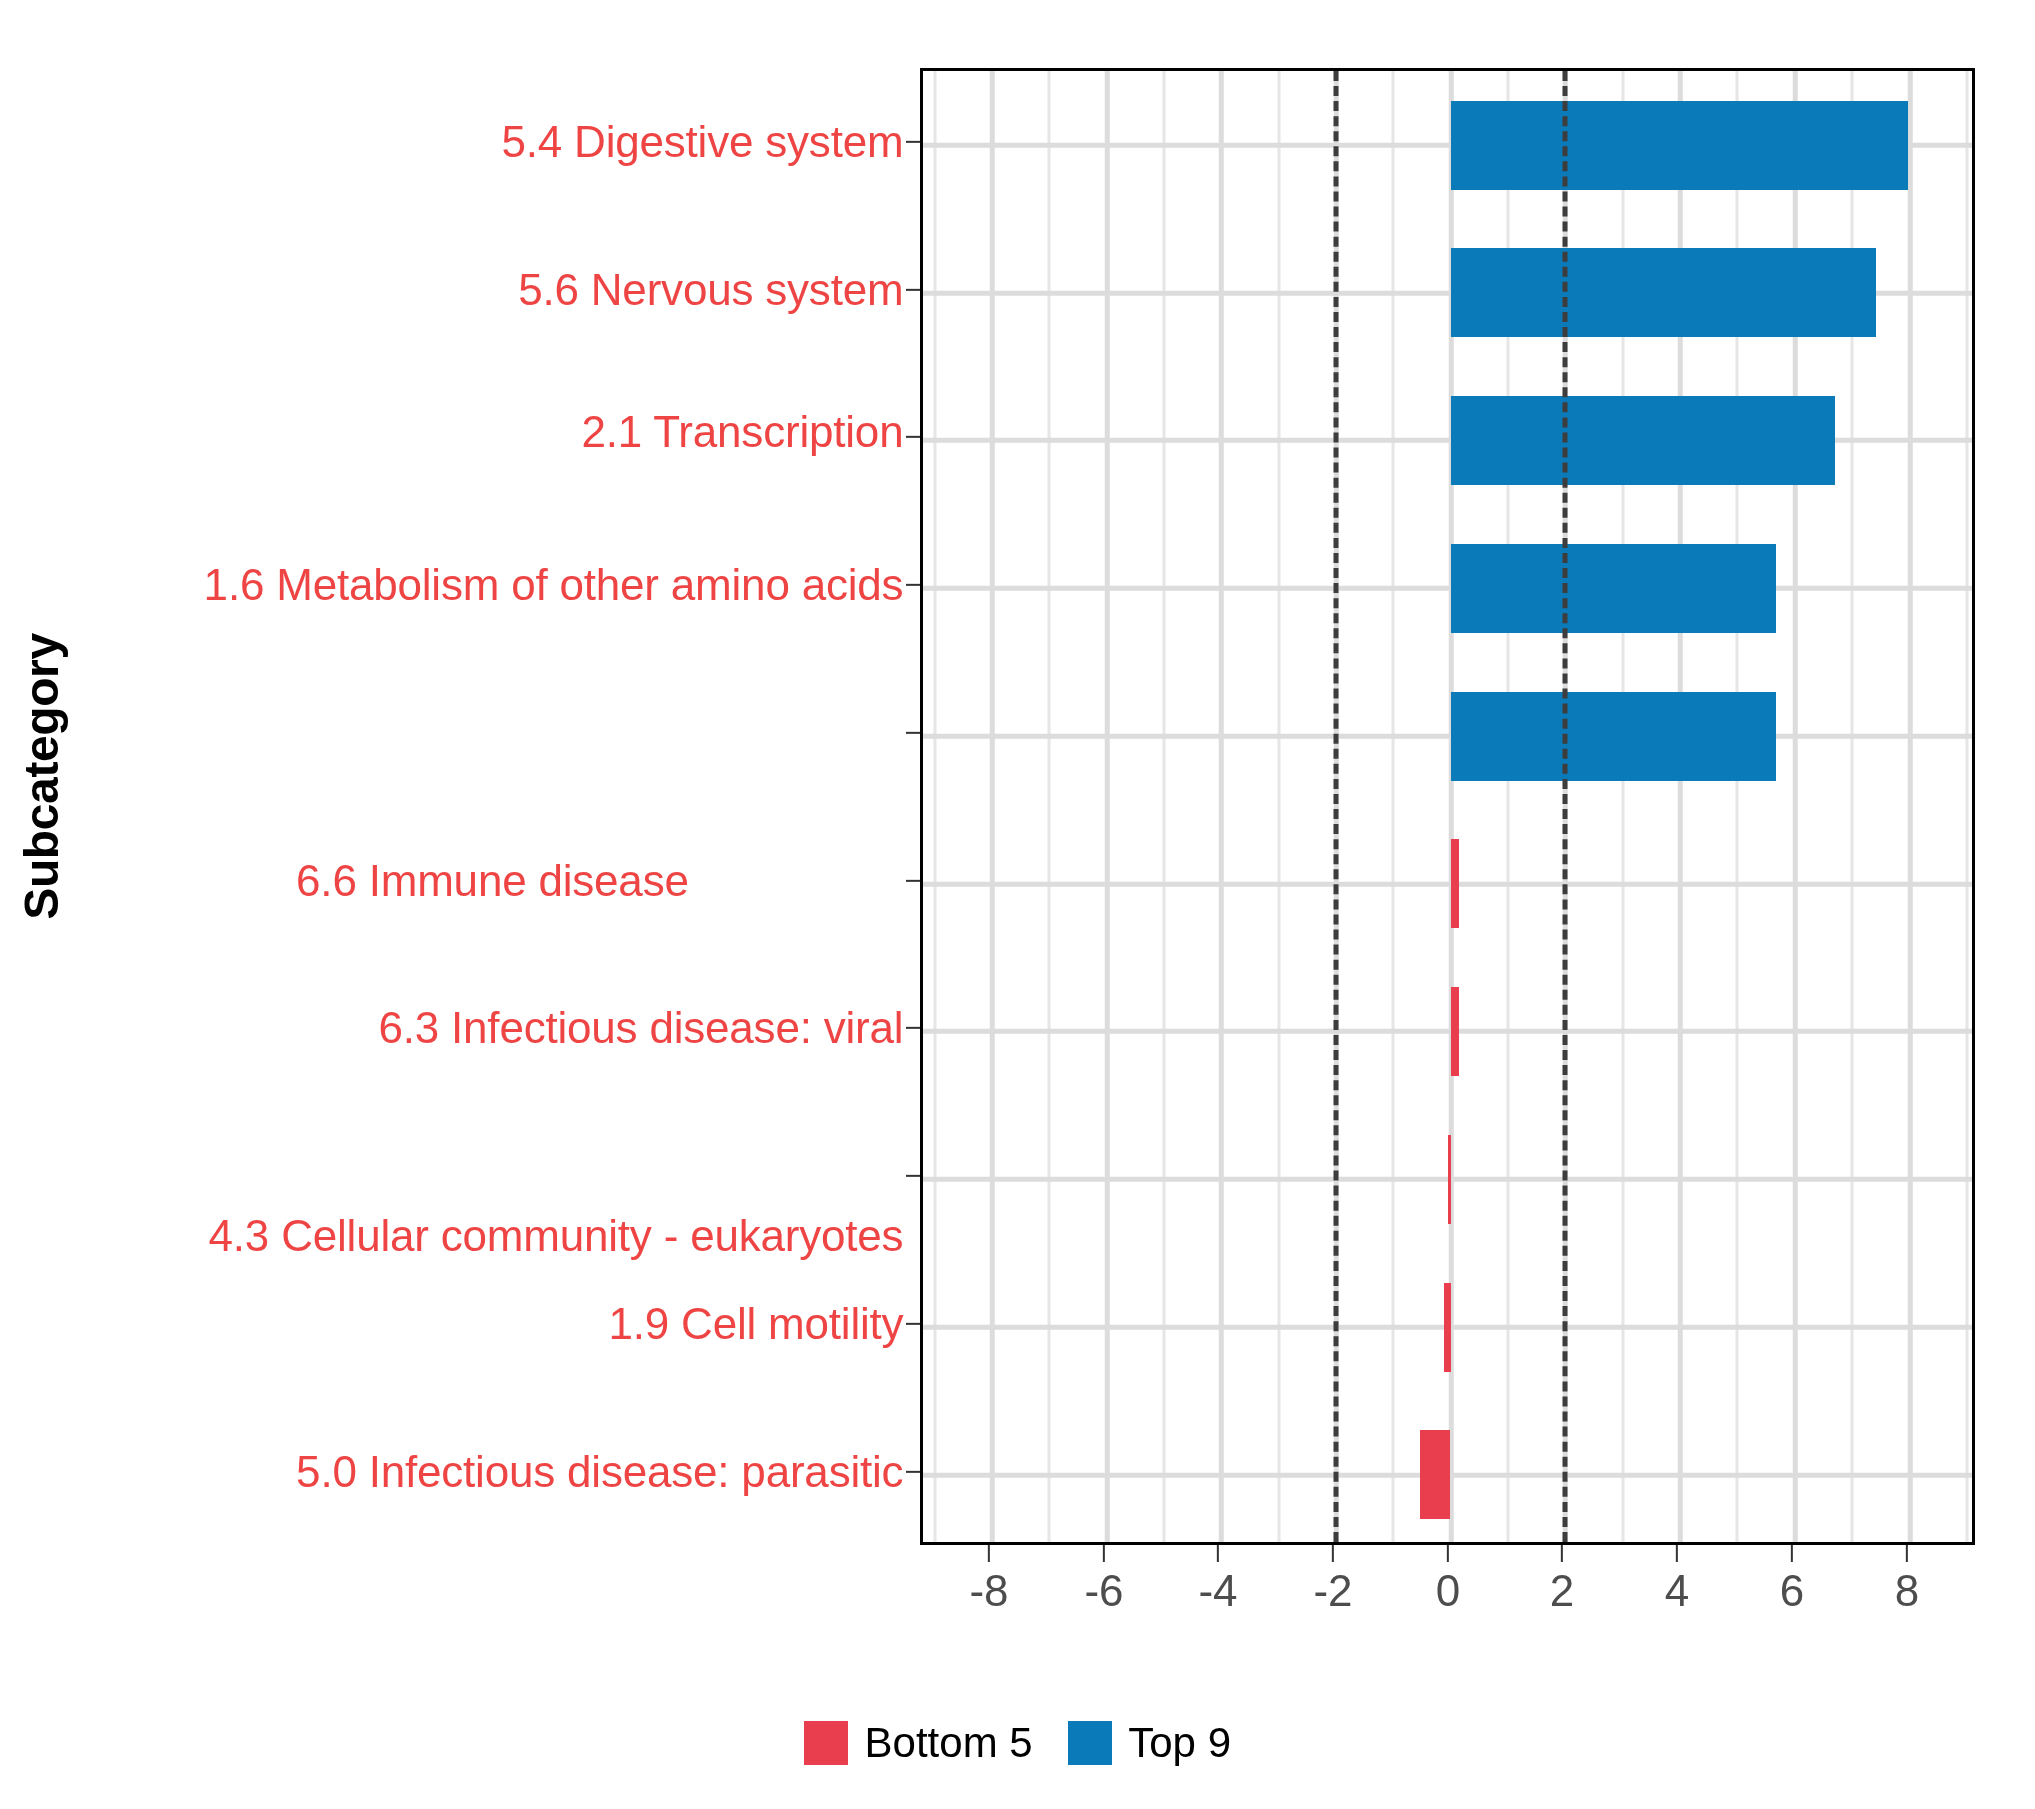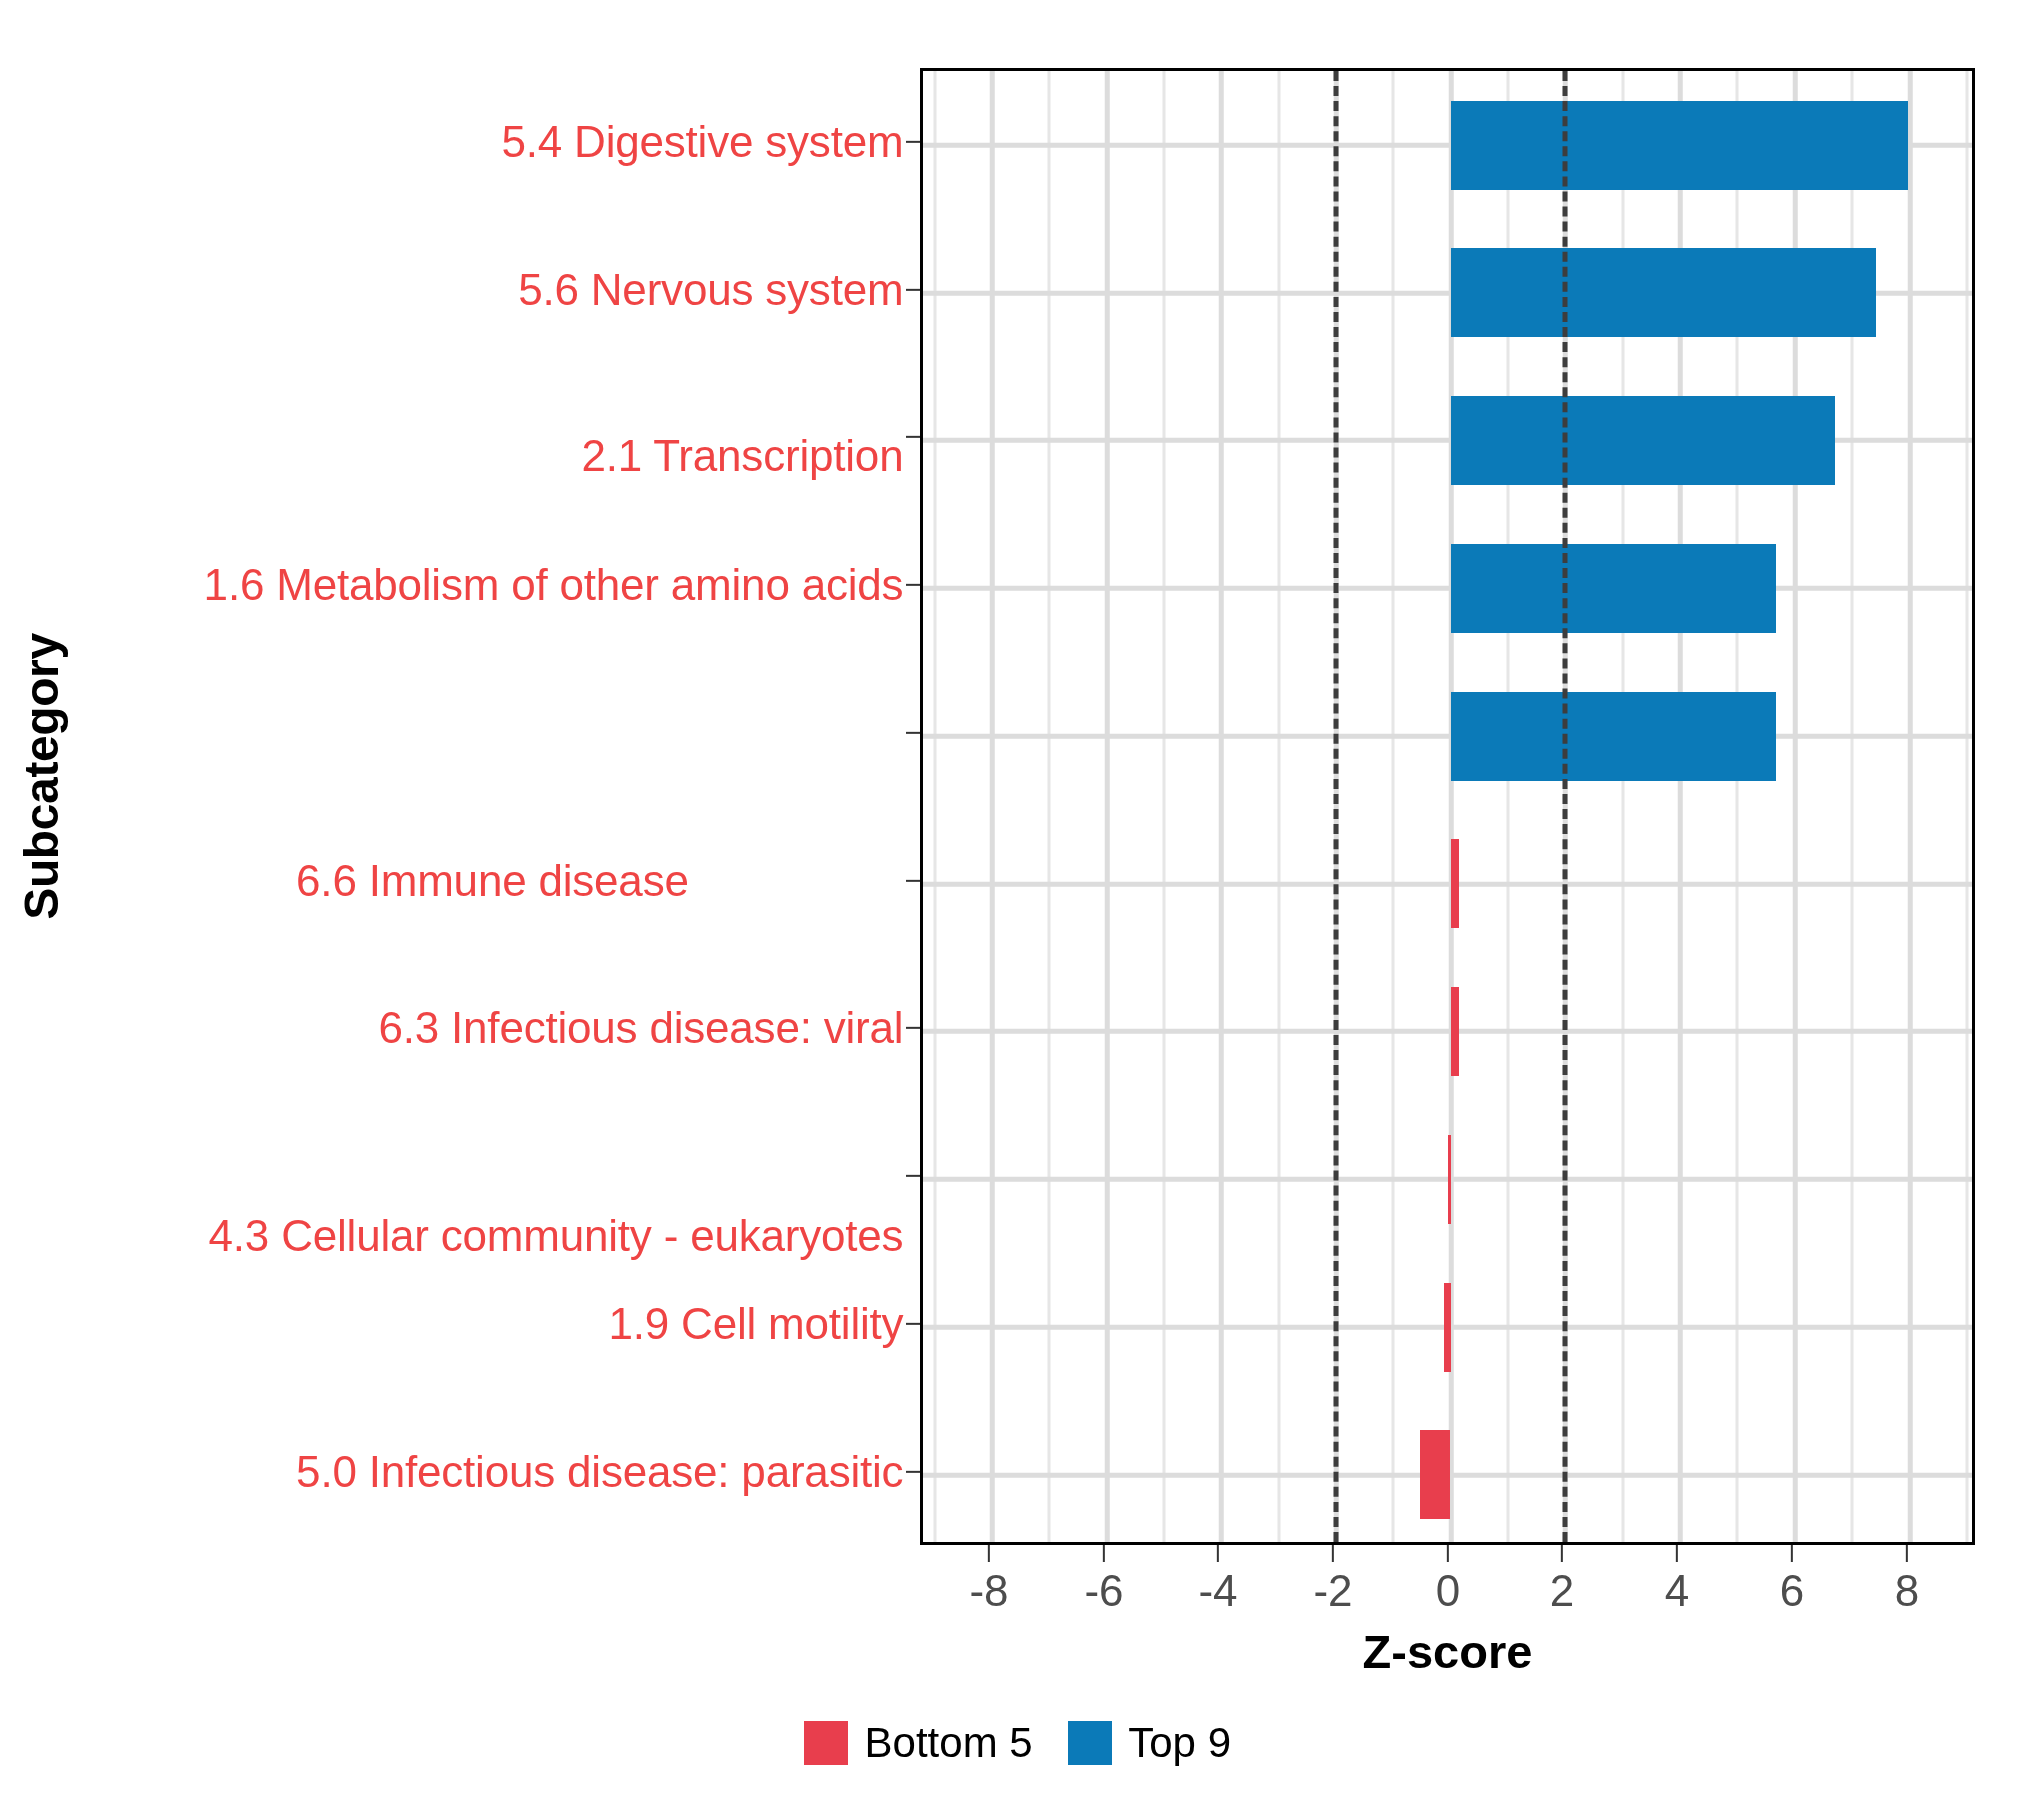--- a/index.html
+++ b/index.html
@@ -180,21 +180,21 @@
 
   <div id="y-axis-title">
     <span>Subcategory</span>
   </div>
 
   <div id="y-tick-labels">
       <div class="y-tick-label" style="top: 74px;">5.4 Digestive system</div>
       <div class="y-tick-mark" style="top: 74px;"></div>
       <div class="y-tick-label" style="top: 222px;">5.6 Nervous system</div>
       <div class="y-tick-mark" style="top: 222px;"></div>
-      <div class="y-tick-label" style="top: 388px;">2.1 Transcription</div>
+      <div class="y-tick-label" style="top: 364px;">2.1 Transcription</div>
       <div class="y-tick-mark" style="top: 369px;"></div>
       <div class="y-tick-label" style="top: 517px;">1.6 Metabolism of other amino acids</div>
       <div class="y-tick-mark" style="top: 517px;"></div>
       <div class="y-tick-mark" style="top: 665px;"></div>
       <div class="y-tick-label" style="top: 813px; text-align: center;">6.6 Immune disease</div>
       <div class="y-tick-mark" style="top: 813px;"></div>
       <div class="y-tick-label" style="top: 960px;">6.3 Infectious disease: viral</div>
       <div class="y-tick-mark" style="top: 960px;"></div>
       <div class="y-tick-label" style="top: 1168px;">4.3 Cellular community - eukaryotes</div>
       <div class="y-tick-mark" style="top: 1108px;"></div>
@@ -262,21 +262,20 @@
       <div class="x-tick-mark" style="left: 642px;"></div>
       <div class="x-tick-label" style="left: 642px;">2</div>
       <div class="x-tick-mark" style="left: 757px;"></div>
       <div class="x-tick-label" style="left: 757px;">4</div>
       <div class="x-tick-mark" style="left: 872px;"></div>
       <div class="x-tick-label" style="left: 872px;">6</div>
       <div class="x-tick-mark" style="left: 987px;"></div>
       <div class="x-tick-label" style="left: 987px;">8</div>
     </div>
 
-  <div id="x-axis-title">Z-score</div>
 
   <div id="legend">
       <div class="legend-item">
         <div class="legend-swatch" style="background: rgb(232, 62, 77);"></div>
         <div class="legend-label">Bottom 5</div>
       </div>
       <div class="legend-item">
         <div class="legend-swatch" style="background: rgb(11, 122, 184);"></div>
         <div class="legend-label">Top 9</div>
       </div>

